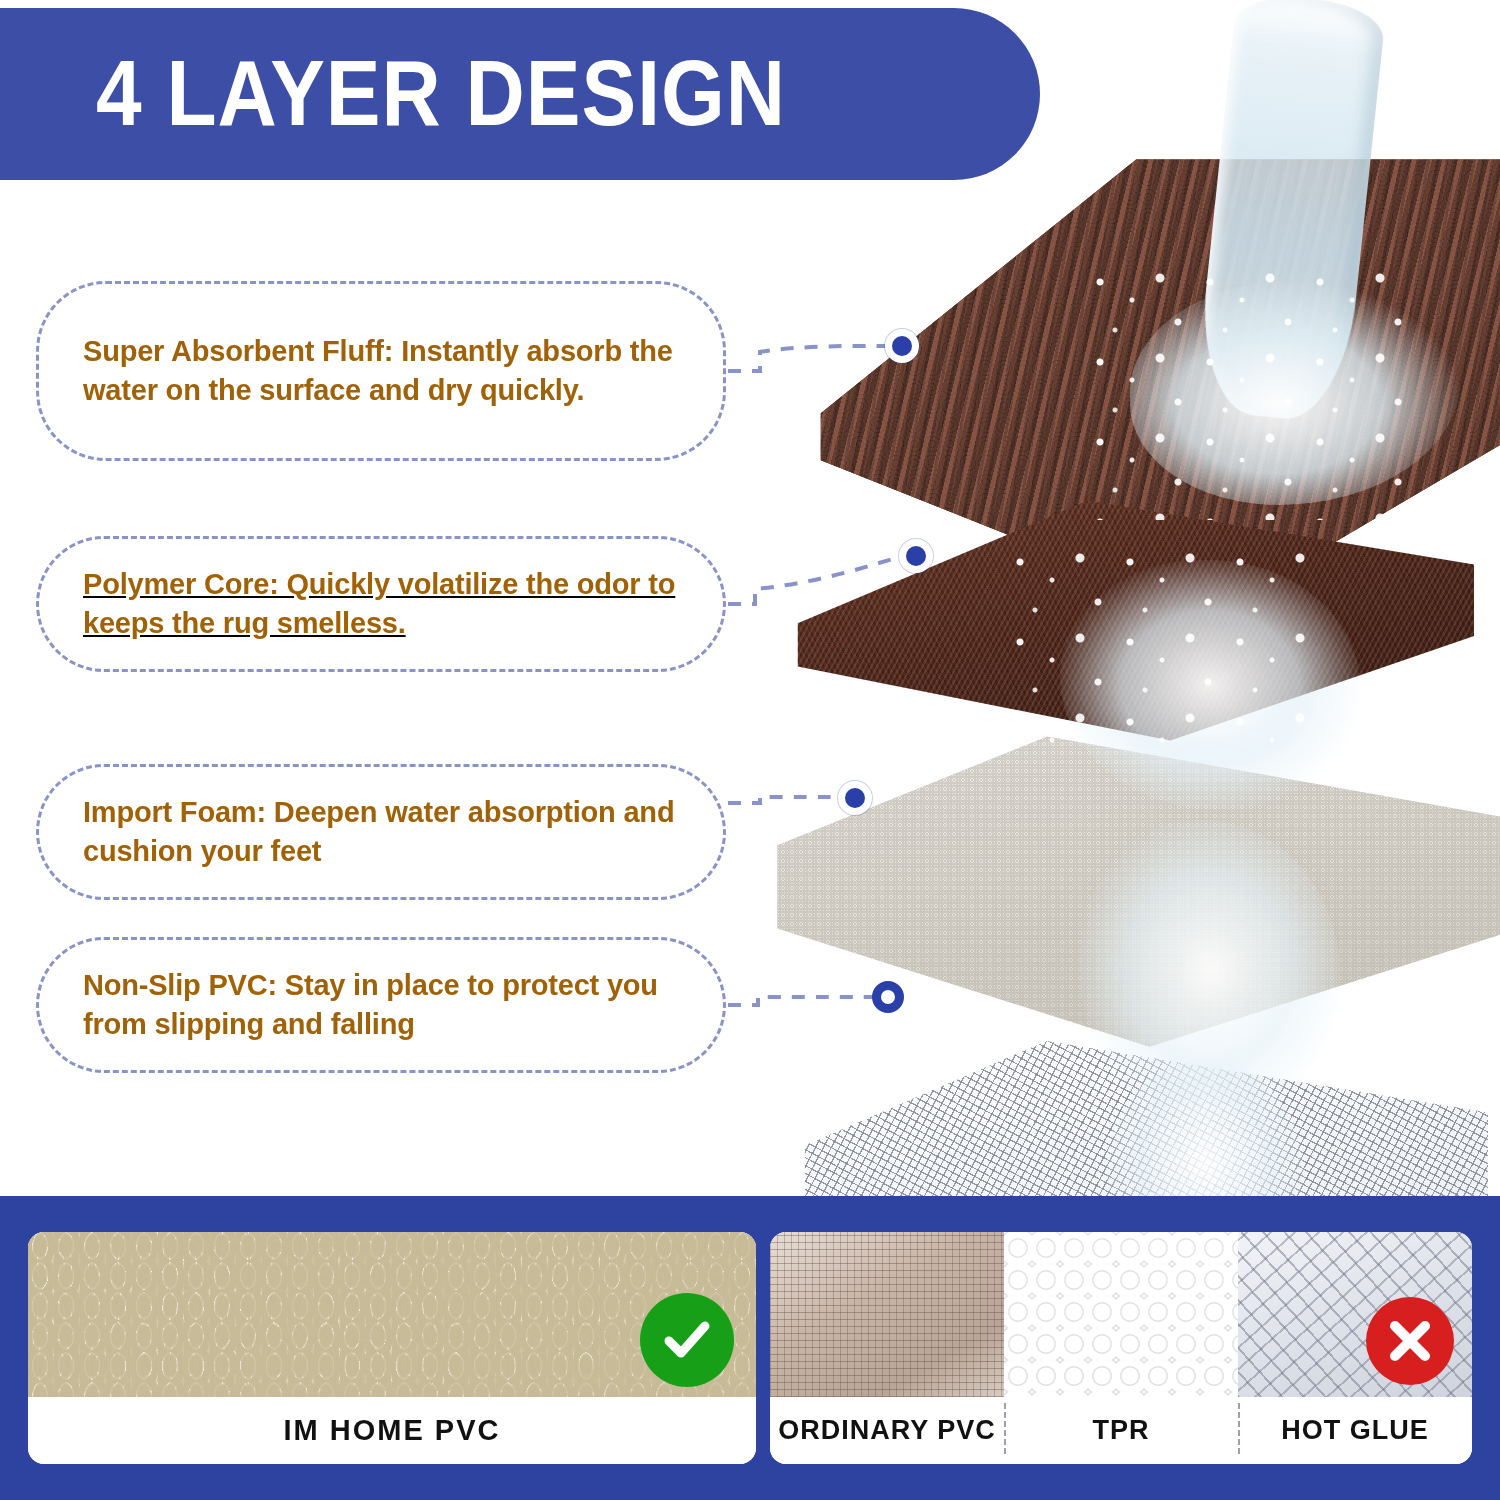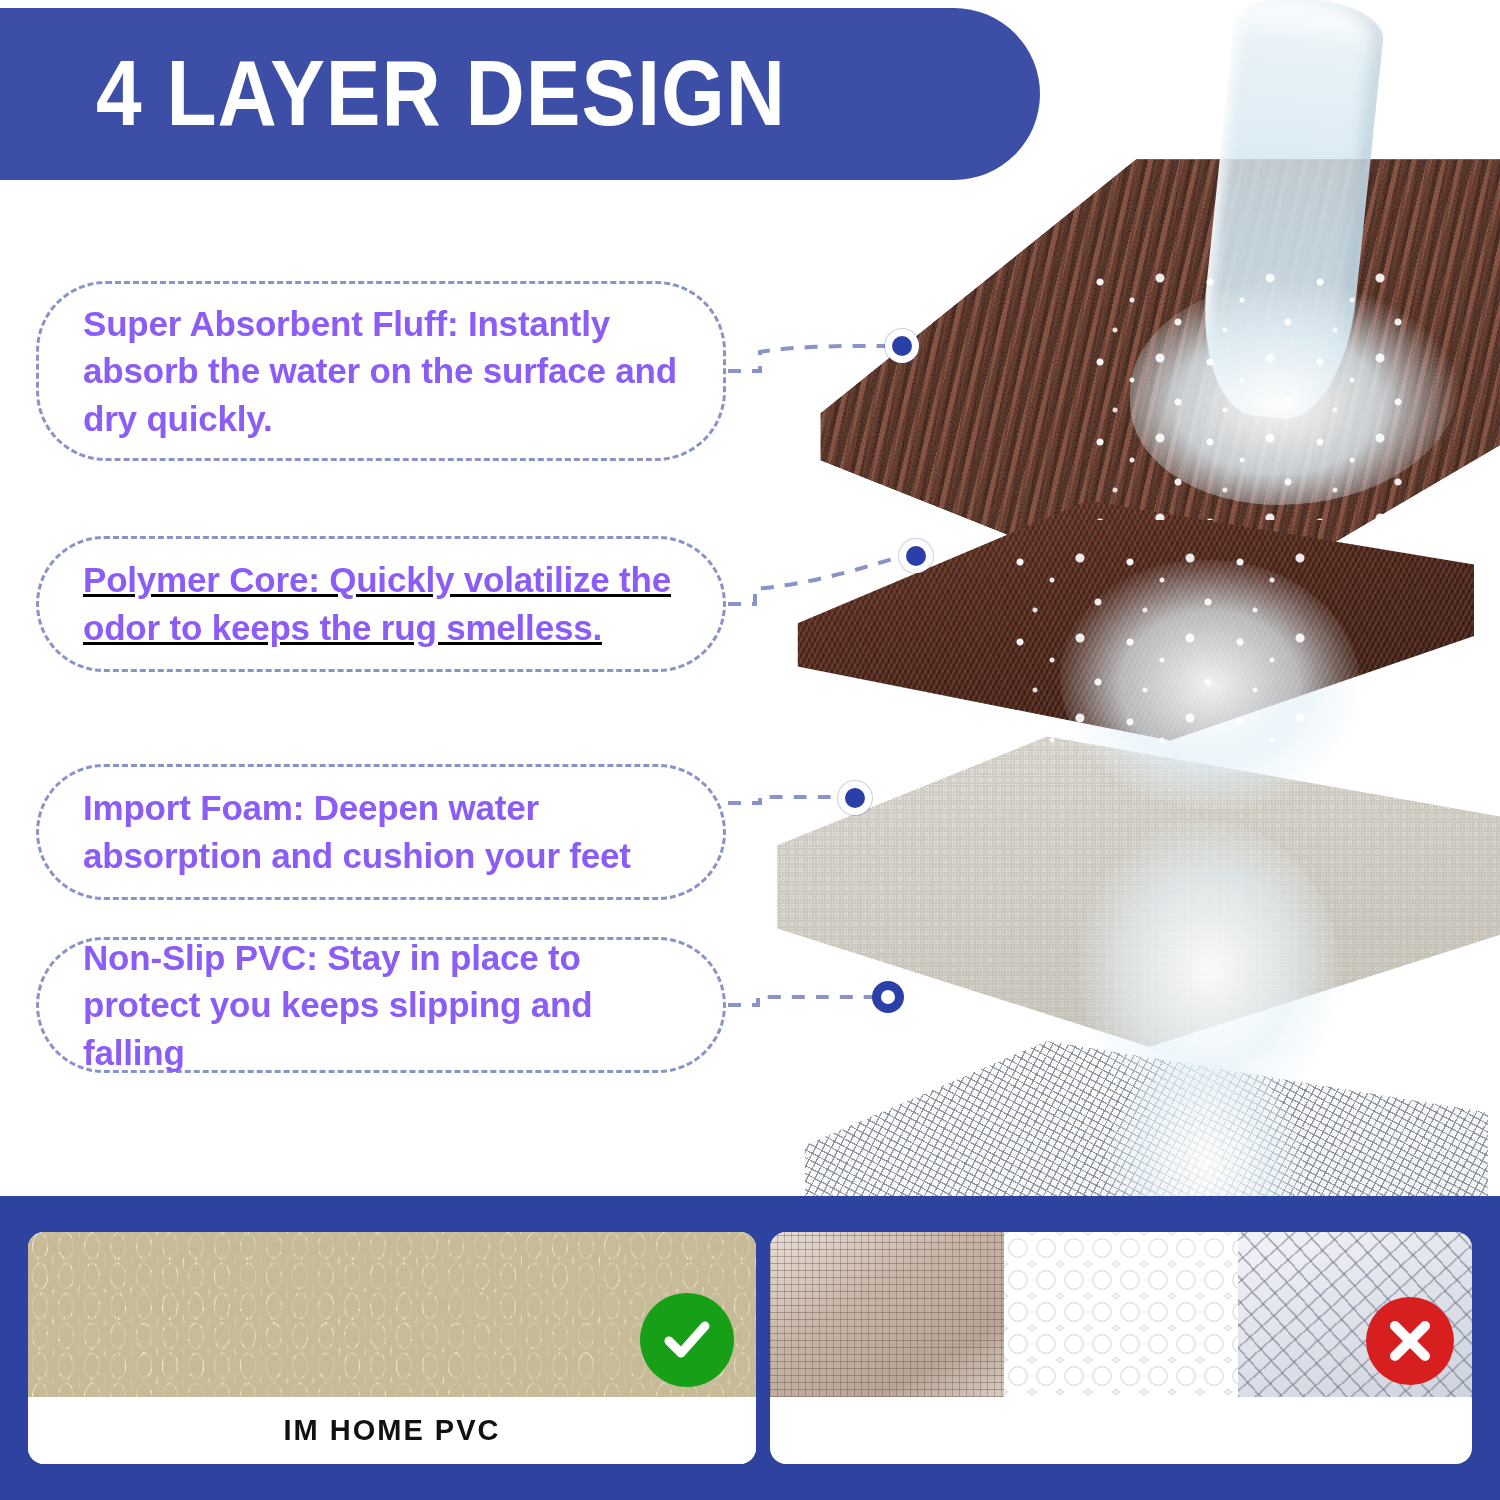--- a/index.html
+++ b/index.html
@@ -33,23 +33,23 @@
   
   .callout{
     position:absolute;
     border:3px dashed #8A93C8;
     border-radius:70px;
     background:#ffffff;
     display:flex; align-items:center;
     padding:18px 44px;
   }
   .callout-text{
-    color:#8b5cf6;
+    color:#a16207;
     font-weight:bold;
-    font-size:35px;
+    font-size:29px;
     line-height:1.36;
     letter-spacing:-0.2px;
   }
   #callout-1{ left:36px; top:281px; width:690px; height:180px; }
   #callout-2{ left:36px; top:536px; width:690px; height:136px;text-decoration:underline; }
   #callout-3{ left:36px; top:764px; width:690px; height:136px; }
   #callout-4{ left:36px; top:937px; width:690px; height:136px; }
 
   
   #connectors{ position:absolute; left:0; top:0; width:1500px; height:1500px; pointer-events:none; }
@@ -291,21 +291,21 @@
 <div class="callout" id="callout-1">
   <div class="callout-text">Super Absorbent Fluff: Instantly absorb the water on the surface and dry quickly.</div>
 </div>
 <div class="callout" id="callout-2">
   <div class="callout-text">Polymer Core: Quickly volatilize the odor to keeps the rug smelless.</div>
 </div>
 <div class="callout" id="callout-3">
   <div class="callout-text">Import Foam: Deepen water absorption and cushion your feet</div>
 </div>
 <div class="callout" id="callout-4">
-  <div class="callout-text">Non-Slip PVC: Stay in place to protect you keeps slipping and falling</div>
+  <div class="callout-text">Non-Slip PVC: Stay in place to protect you from slipping and falling</div>
 </div>
 
 <div id="comparison-band">
 
   <div class="compare-card" id="card-good">
     <div class="swatch-row">
       <div class="swatch" id="swatch-imhome"></div>
       <div class="badge" id="badge-check">
         <svg width="58" height="58" viewBox="0 0 58 58" aria-hidden="true">
           <path d="M11 30 L23 42 L47 15" fill="none" stroke="#ffffff" stroke-width="9" stroke-linecap="round" stroke-linejoin="round"></path>
@@ -323,15 +323,26 @@
     <div class="swatch-row">
       <div class="swatch" id="swatch-ordinary"></div>
       <div class="swatch" id="swatch-tpr"></div>
       <div class="swatch" id="swatch-hotglue"></div>
       <div class="badge" id="badge-cross">
         <svg width="52" height="52" viewBox="0 0 52 52" aria-hidden="true">
           <path d="M11 11 L41 41 M41 11 L11 41" fill="none" stroke="#ffffff" stroke-width="10" stroke-linecap="round"></path>
         </svg>
       </div>
     </div>
+    <div class="label-row">
+      <div class="label-cell">
+        <span class="label-text">ORDINARY  PVC</span>
+      </div>
+      <div class="label-cell">
+        <span class="label-text">TPR</span>
+      </div>
+      <div class="label-cell">
+        <span class="label-text">HOT  GLUE</span>
+      </div>
+    </div>
   </div>
 
 </div>
 
 </body></html>

